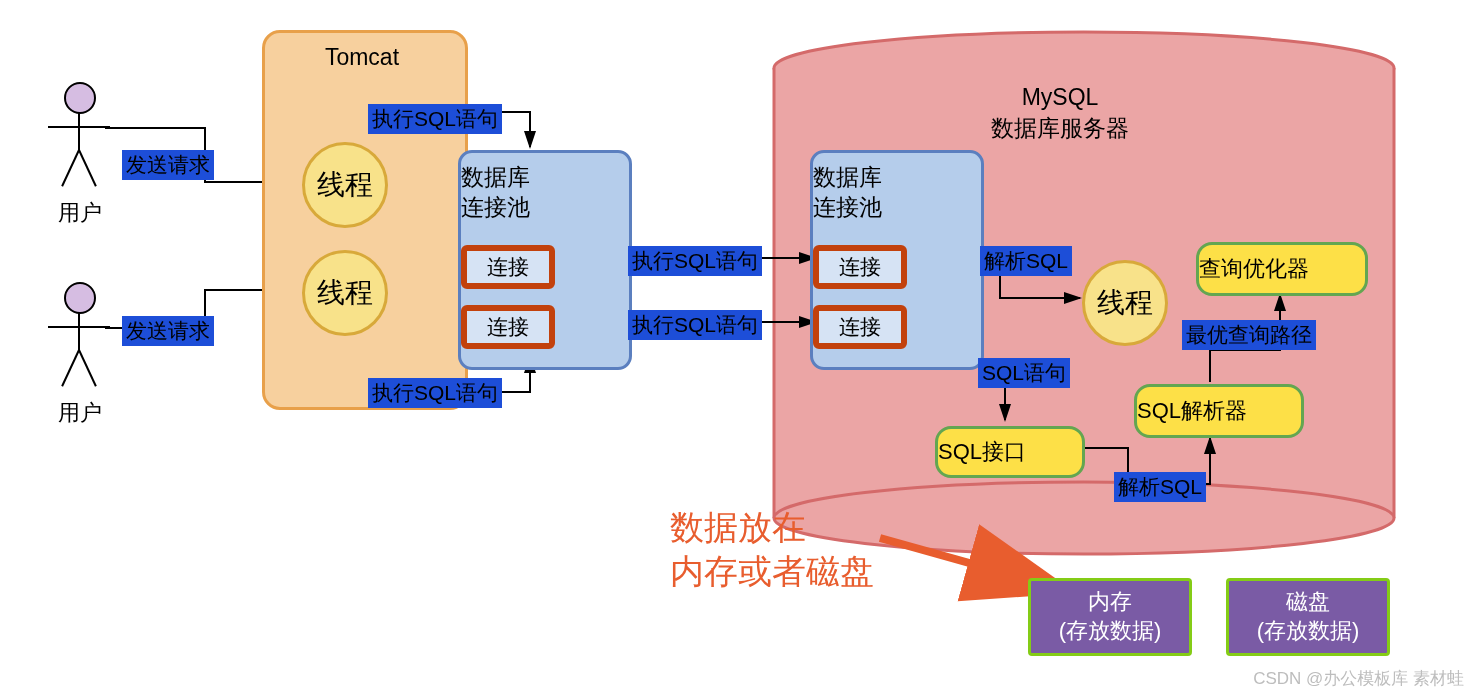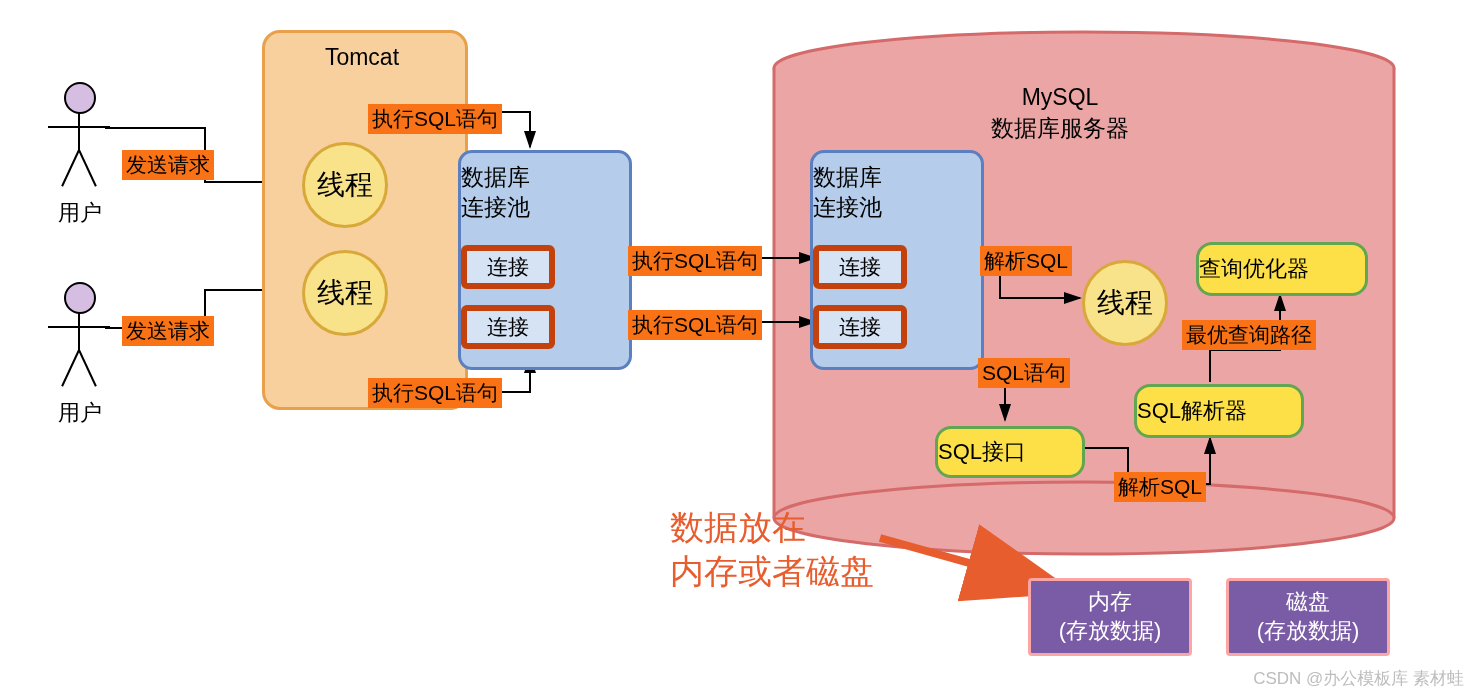--- a/index.html
+++ b/index.html
@@ -47,26 +47,26 @@
     background: #f8e28a; border: 3px solid #d8a93a; border-radius: 50%;
     width: 80px; height: 80px; display: flex; align-items: center; justify-content: center;
     font-size: 28px;
   }
   .green-box {
     background: #fde047; border: 3px solid #63a651; border-radius: 16px;
     display: flex; align-items: center; justify-content: flex-start;
     font-size: 22px;
   }
   .purple-box {
-    background: #7a5ba5; border: 3px solid #fca5a5; border-radius: 4px;
+    background: #7a5ba5; border: 3px solid #84cc16; border-radius: 4px;
     color: #fff; text-align: center; font-size: 22px; line-height: 1.3;
     display: flex; flex-direction: column; justify-content: center;
   }
   .line-label {
-    background: #f97316; font-size: 21px; padding: 1px 4px;
+    background: #1d4ed8; font-size: 21px; padding: 1px 4px;
   }
   .orange-text {
     color: #e85d2e; font-size: 34px; line-height: 1.3;
   }
   .watermark {
     position: absolute; right: 10px; bottom: 6px; color: #bdbdbd; font-size: 17px;
   }
 </style>
 </head>
 <body>

